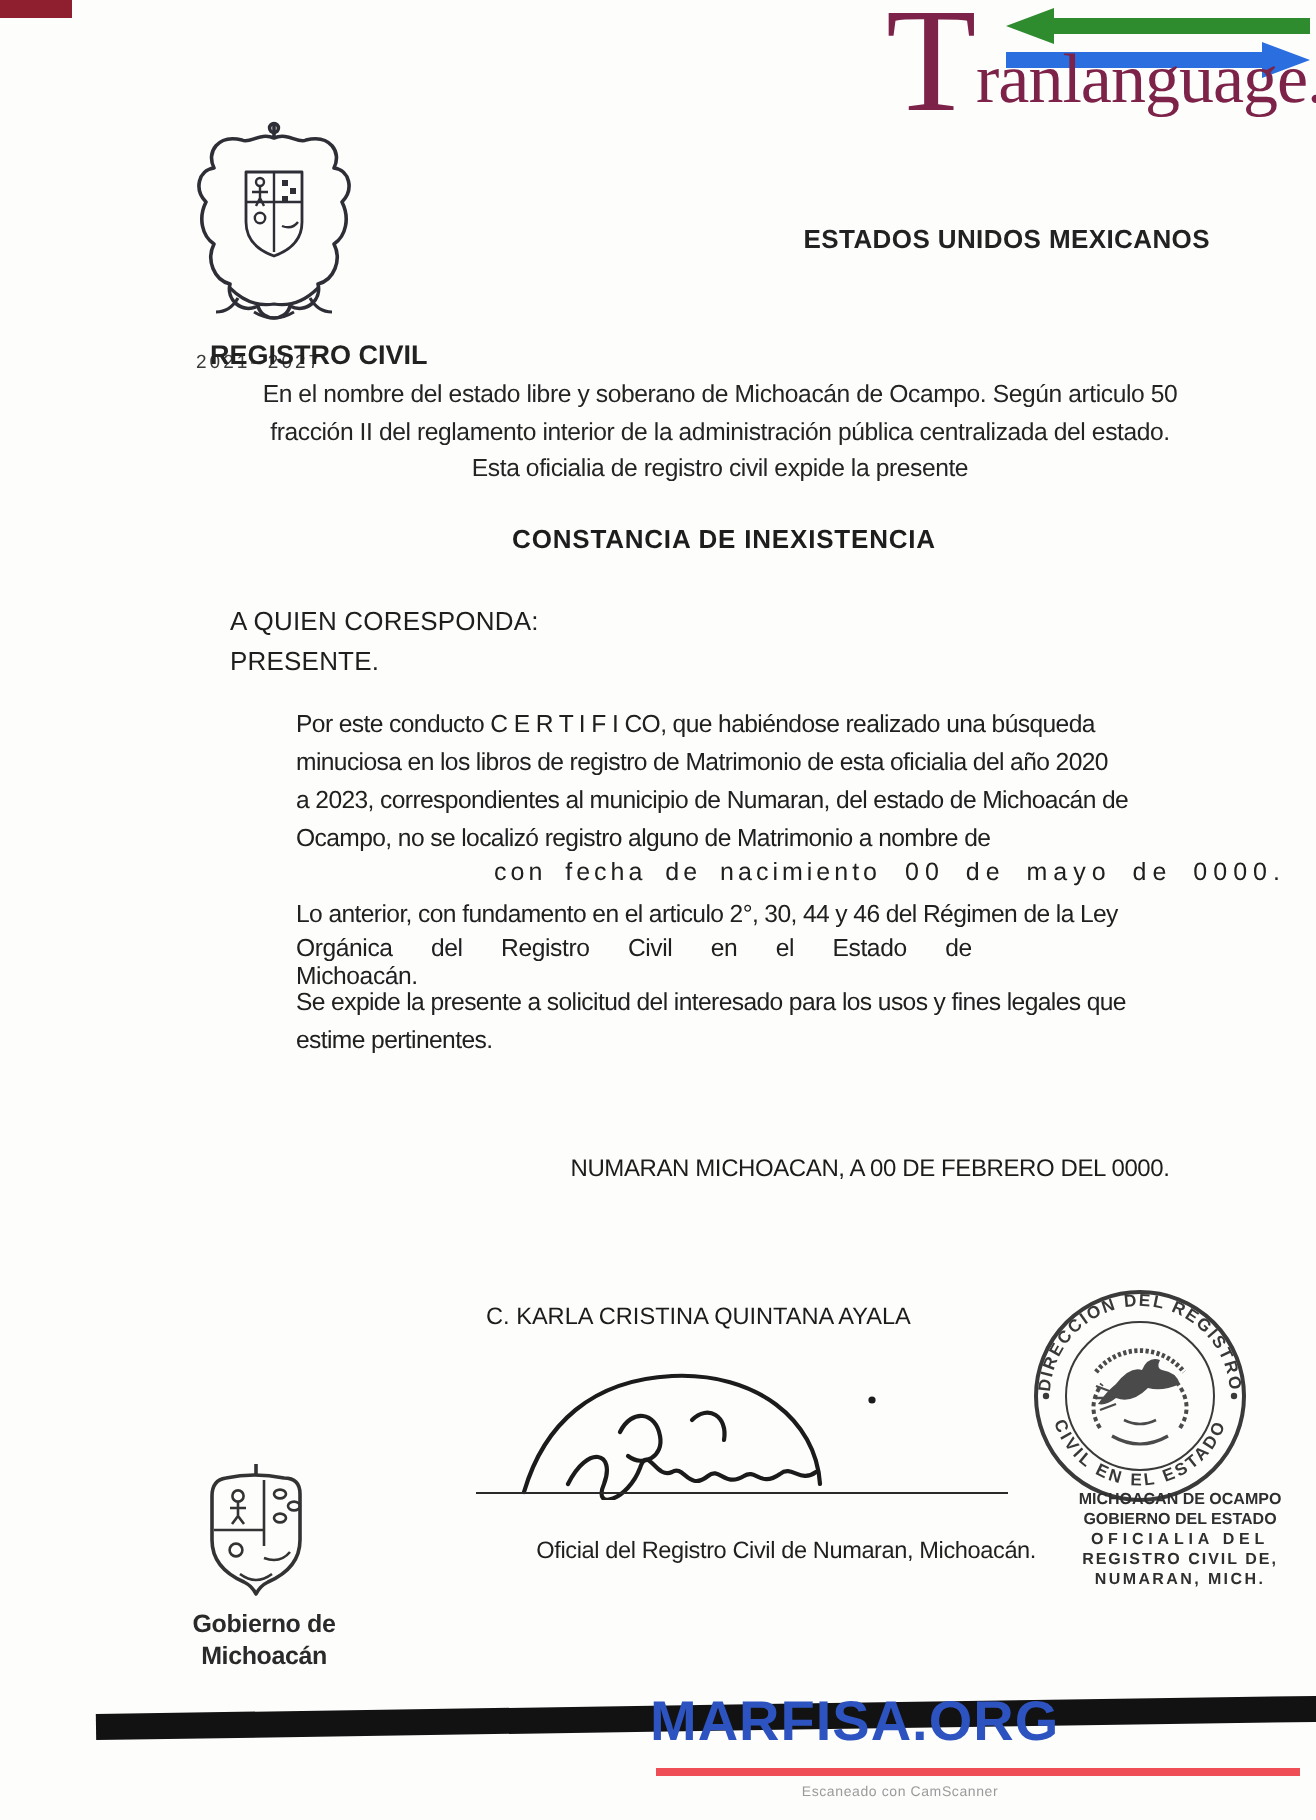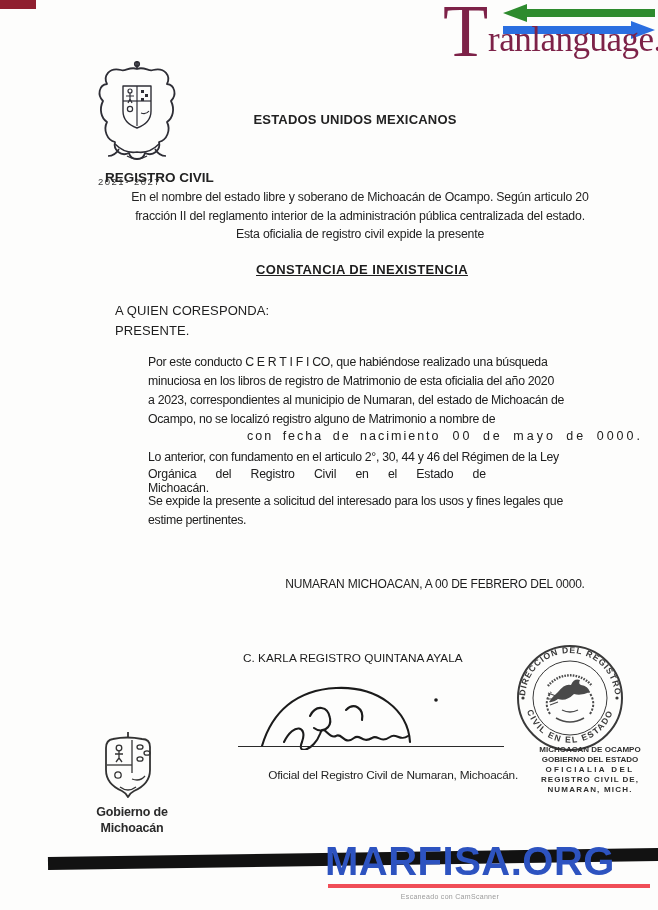--- a/index.html
+++ b/index.html
@@ -13,24 +13,24 @@
   .corner-mark{left:0;top:0;width:36px;height:9px;background:#8f1f2f;}
   
   .logo{left:441px;top:0;width:216px;height:70px;}
   .logo-t{position:absolute;left:2px;top:-6px;font-family:"Liberation Serif",serif;font-size:74px;color:#7d2248;line-height:74px;}
   .logo-rest{position:absolute;left:47px;top:20px;font-family:"Liberation Serif",serif;font-size:35px;color:#7d2248;letter-spacing:-0.5px;}
   .logo-arrows{position:absolute;left:60px;top:3px;}
   
   .crest{left:94px;top:60px;width:86px;height:116px;}
   .crest-term{left:98px;top:176px;font-size:9.5px;letter-spacing:1.5px;color:#3a3a3a;}
   
-  .h-country{left:105px;top:112px;width:500px;text-align:center;font-weight:bold;font-size:13px;letter-spacing:0.2px;color:#222;}
+  .h-country{left:105px;top:112px;width:500px;text-align:right;font-weight:bold;font-size:13px;letter-spacing:0.2px;color:#222;}
   .h-office{left:105px;top:170px;width:500px;text-align:left;font-weight:bold;font-size:13.5px;color:#222;}
   .h-intro{left:110px;top:188px;width:500px;text-align:center;font-size:12.3px;line-height:18.5px;white-space:pre-line;letter-spacing:-0.2px;color:#242424;}
-  .doc-title{left:112px;top:262px;width:500px;text-align:center;font-weight:bold;font-size:13px;letter-spacing:0.4px;color:#1d1d1d;text-decoration:underline;}
+  .doc-title{left:112px;top:262px;width:500px;text-align:center;font-weight:bold;font-size:13px;letter-spacing:0.4px;color:#1d1d1d;}
   .salut{left:115px;top:301px;font-size:13px;line-height:20px;white-space:pre-line;letter-spacing:0.1px;}
   .body-par{font-size:12.3px;line-height:19px;white-space:pre-line;letter-spacing:-0.3px;color:#202020;}
   .body-1{left:148px;top:353px;width:420px;}
   .birth-line{left:247px;top:429px;font-size:12.5px;letter-spacing:2px;word-spacing:4px;color:#202020;}
   .birth-line .date{margin-left:12px;letter-spacing:3px;}
   .body-2a{left:148px;top:448px;width:420px;}
   .body-2b{left:148px;top:467px;width:400px;font-size:12.3px;letter-spacing:-0.2px;word-spacing:16px;color:#202020;}
   .body-3{left:148px;top:492px;width:420px;}
   .dateline{left:250px;top:577px;width:370px;text-align:center;font-size:12px;letter-spacing:-0.2px;color:#1c1c1c;}
   .official-name{left:243px;top:651px;font-size:11.8px;letter-spacing:0px;color:#1c1c1c;}
@@ -42,21 +42,21 @@
   .seal-text{left:524px;top:745px;width:132px;text-align:center;font-size:8px;font-weight:bold;line-height:10px;color:#2f2f2f;}
   .seal-text div{white-space:nowrap;text-align:center;}
   .seal-text div:nth-child(3){letter-spacing:2.4px;}
   .seal-text div:nth-child(4){letter-spacing:1px;}
   .seal-text div:nth-child(5){letter-spacing:1.2px;}
   
   .gov-shield{left:99px;top:731px;width:58px;height:70px;}
   .gov-label{left:82px;top:804px;width:100px;text-align:center;font-weight:bold;font-size:12.5px;line-height:16px;white-space:pre-line;color:#2a2a2a;letter-spacing:-0.2px;}
   
   .black-bar{left:48px;top:857px;width:612px;height:13px;background:#121212;transform:rotate(-0.85deg);transform-origin:left center;z-index:1;}
-  .watermark{left:325px;top:838px;font-size:40px;font-weight:bold;letter-spacing:0.5px;color:#2d53c0;z-index:2;line-height:46px;}
+  .watermark{left:325px;top:838px;font-size:28px;font-weight:bold;letter-spacing:0.5px;color:#2d53c0;z-index:2;line-height:46px;}
   .watermark-underline{left:328px;top:884px;width:322px;height:4px;background:#f04e57;z-index:2;}
   .scan-label{left:300px;top:893px;width:300px;text-align:center;font-size:7px;color:#9a9a9a;letter-spacing:0.3px;}
   svg{display:block;}
 </style>
 </head>
 <body>
 
 <div class="sheet">
 
   <div class="abs corner-mark"></div>
@@ -89,21 +89,21 @@
     <g fill="#2e2e36">
       <rect x="47" y="30" width="3" height="3"></rect>
       <rect x="51" y="34" width="3" height="3"></rect>
       <rect x="47" y="38" width="3" height="3"></rect>
     </g>
   </svg>
   <div class="abs crest-term">2021- 2027</div>
 
   <div class="abs h-country">ESTADOS UNIDOS MEXICANOS</div>
   <div class="abs h-office">REGISTRO CIVIL</div>
-  <div class="abs h-intro">En el nombre del estado libre y soberano de Michoacán de Ocampo. Según articulo 20
+  <div class="abs h-intro">En el nombre del estado libre y soberano de Michoacán de Ocampo. Según articulo 50
 fracción II del reglamento interior de la administración pública centralizada del estado.
 Esta oficialia de registro civil expide la presente</div>
 
   <div class="abs doc-title">CONSTANCIA DE INEXISTENCIA</div>
 
   <div class="abs salut">A QUIEN CORESPONDA:
 PRESENTE.</div>
 
   <div class="abs body-par body-1">Por este conducto C E R T I F I CO, que habiéndose realizado una búsqueda
 minuciosa en los libros de registro de Matrimonio de esta oficialia del año 2020
@@ -115,21 +115,21 @@
   </div>
 
   <div class="abs body-par body-2a">Lo anterior, con fundamento en el articulo 2°, 30, 44 y 46 del Régimen de la Ley</div>
   <div class="abs body-par body-3">Se expide la presente a solicitud del interesado para los usos y fines legales que
 estime pertinentes.</div>
 
   <div class="abs body-2b">Orgánica del Registro Civil en el Estado de Michoacán.</div>
 
   <div class="abs dateline">NUMARAN MICHOACAN, A 00 DE FEBRERO DEL 0000.</div>
 
-  <div class="abs official-name">C. KARLA REGISTRO QUINTANA AYALA</div>
+  <div class="abs official-name">C. KARLA CRISTINA QUINTANA AYALA</div>
 
   <svg class="abs signature" viewBox="0 0 256 66" width="256" height="66">
     <g stroke="#1b1b1b" fill="none" stroke-width="2.1" stroke-linecap="round">
       <path d="M12,62 C22,28 46,6 86,4 C128,2 158,26 160,58"></path>
       <path d="M34,58 C44,38 58,42 52,58 C46,72 64,66 70,50 C74,38 78,56 86,52 C92,48 94,62 104,54 C110,49 112,60 122,54 C128,50 130,60 140,53 C146,48 150,58 158,52"></path>
       <path d="M60,32 C66,20 78,22 80,34 C82,44 72,50 64,44"></path>
       <path d="M96,26 C104,18 114,24 112,36"></path>
     </g>
     <circle cx="186" cy="16" r="1.8" fill="#1b1b1b"></circle>
   </svg>

